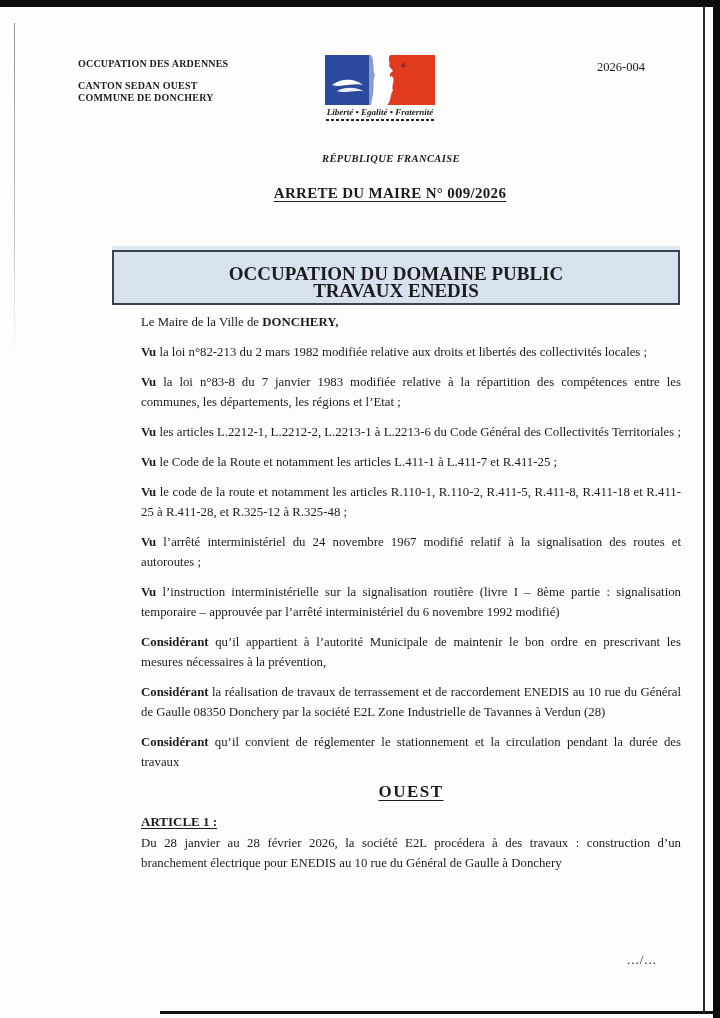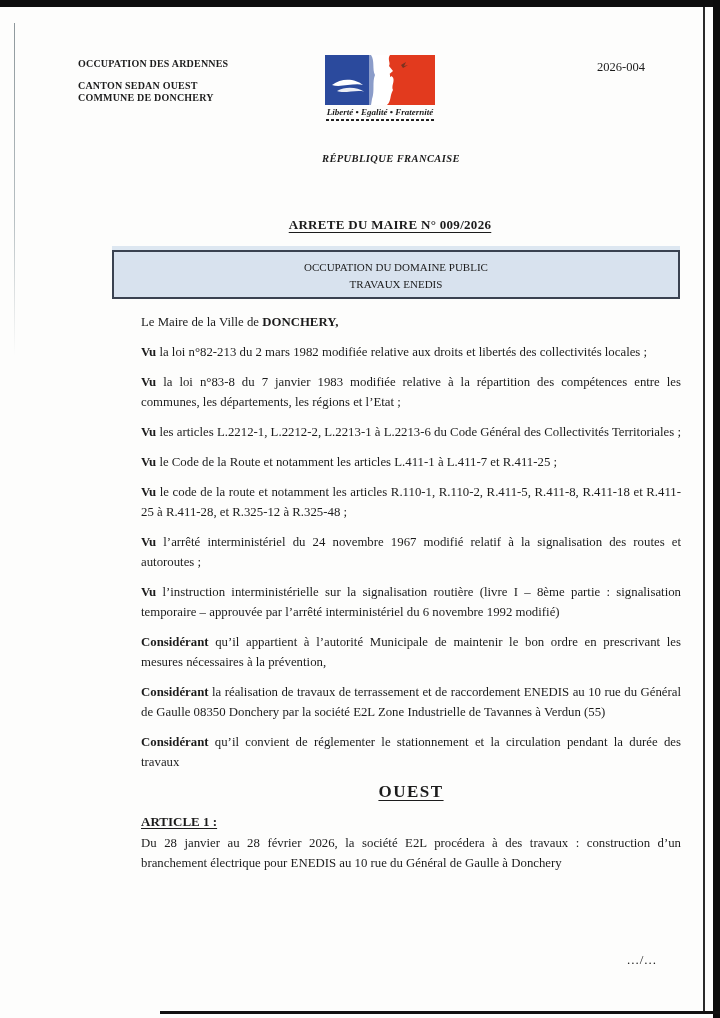--- a/index.html
+++ b/index.html
@@ -23,24 +23,24 @@
   .header-left .dept{margin-bottom:10px;}
   .logo-block{position:absolute;left:322px;top:55px;width:116px;text-align:center;}
   .logo-flag{display:block;margin:0 auto;}
   .logo-motto{font-size:9px;font-weight:bold;font-style:italic;margin-top:2px;white-space:nowrap;}
   .logo-dashes{height:2px;margin:2px 4px 3px 4px;
     background:repeating-linear-gradient(90deg,#222 0 3px,transparent 3px 5px);}
   .logo-republic{font-size:10.5px;font-weight:bold;font-style:italic;letter-spacing:.4px;white-space:nowrap;margin-top:32px;}
   .doc-ref{position:absolute;left:597px;top:60px;font-size:12.5px;}
   
   .center-col{position:absolute;left:112px;width:556px;text-align:center;}
-  .main-title{top:185px;font-size:13px;font-weight:bold;text-decoration:underline;text-underline-offset:3px;letter-spacing:.3px;margin-top:32px;}
+  .main-title{top:185px;font-size:15px;font-weight:bold;text-decoration:underline;text-underline-offset:3px;letter-spacing:.3px;}
   .subject-box{top:250px;background:#d8e2ee;border:2px solid #3a4250;
     box-shadow:0 -4px 0 0 #dde7f1;
-    font-weight:normal;font-size:11px;line-height:17px;padding:7px 4px 4px 4px;}
+    font-weight:bold;font-size:19px;line-height:17px;padding:13px 4px 4px 4px;}
   
   .content{position:absolute;left:113px;top:312px;width:540px;font-size:12.8px;line-height:20px;margin-left:28px;}
   .content p{margin:0 0 10px 0;text-align:justify;}
   .content .lead{font-weight:bold;}
   .arrete-heading{text-align:center;font-size:17px;font-weight:bold;text-decoration:underline;
     text-underline-offset:3px;letter-spacing:1.5px;margin:2px 0 10px 0;}
   .article-heading{font-weight:bold;font-size:13px;text-decoration:underline;text-underline-offset:2px;margin-bottom:1px;display:inline-block;}
   .article-text{margin-top:0;}
   .continuation{position:absolute;left:627px;top:952px;font-size:13px;letter-spacing:1px;}
 </style>
@@ -103,21 +103,21 @@
   <p><span class="lead">Vu</span><span> le Code de la Route et notamment les articles L.411-1 à L.411-7 et R.411-25 ;</span></p>
 
   <p><span class="lead">Vu</span><span> le code de la route et notamment les articles R.110-1, R.110-2, R.411-5, R.411-8, R.411-18 et R.411-25 à R.411-28, et R.325-12 à R.325-48 ;</span></p>
 
   <p><span class="lead">Vu</span><span> l’arrêté interministériel du 24 novembre 1967 modifié relatif à la signalisation des routes et autoroutes ;</span></p>
 
   <p><span class="lead">Vu</span><span> l’instruction interministérielle sur la signalisation routière (livre I – 8ème partie : signalisation temporaire – approuvée par l’arrêté interministériel du 6 novembre 1992 modifié)</span></p>
 
   <p><span class="lead">Considérant</span><span> qu’il appartient à l’autorité Municipale de maintenir le bon ordre en prescrivant les mesures nécessaires à la prévention,</span></p>
 
-  <p><span class="lead">Considérant</span><span> la réalisation de travaux de terrassement et de raccordement ENEDIS au 10 rue du Général de Gaulle 08350 Donchery par la société E2L Zone Industrielle de Tavannes à Verdun (55)</span></p>
+  <p><span class="lead">Considérant</span><span> la réalisation de travaux de terrassement et de raccordement ENEDIS au 10 rue du Général de Gaulle 08350 Donchery par la société E2L Zone Industrielle de Tavannes à Verdun (28)</span></p>
 
   <p><span class="lead">Considérant</span><span> qu’il convient de réglementer le stationnement et la circulation pendant la durée des travaux</span></p>
 </div>
 
   <div class="arrete-heading">OUEST</div>
 
   <div>
     <span class="article-heading">ARTICLE 1 :</span>
     <p class="article-text">Du 28 janvier au 28 février 2026, la société E2L procédera à des travaux : construction d’un branchement électrique pour ENEDIS au 10 rue du Général de Gaulle à Donchery</p>
   </div>

